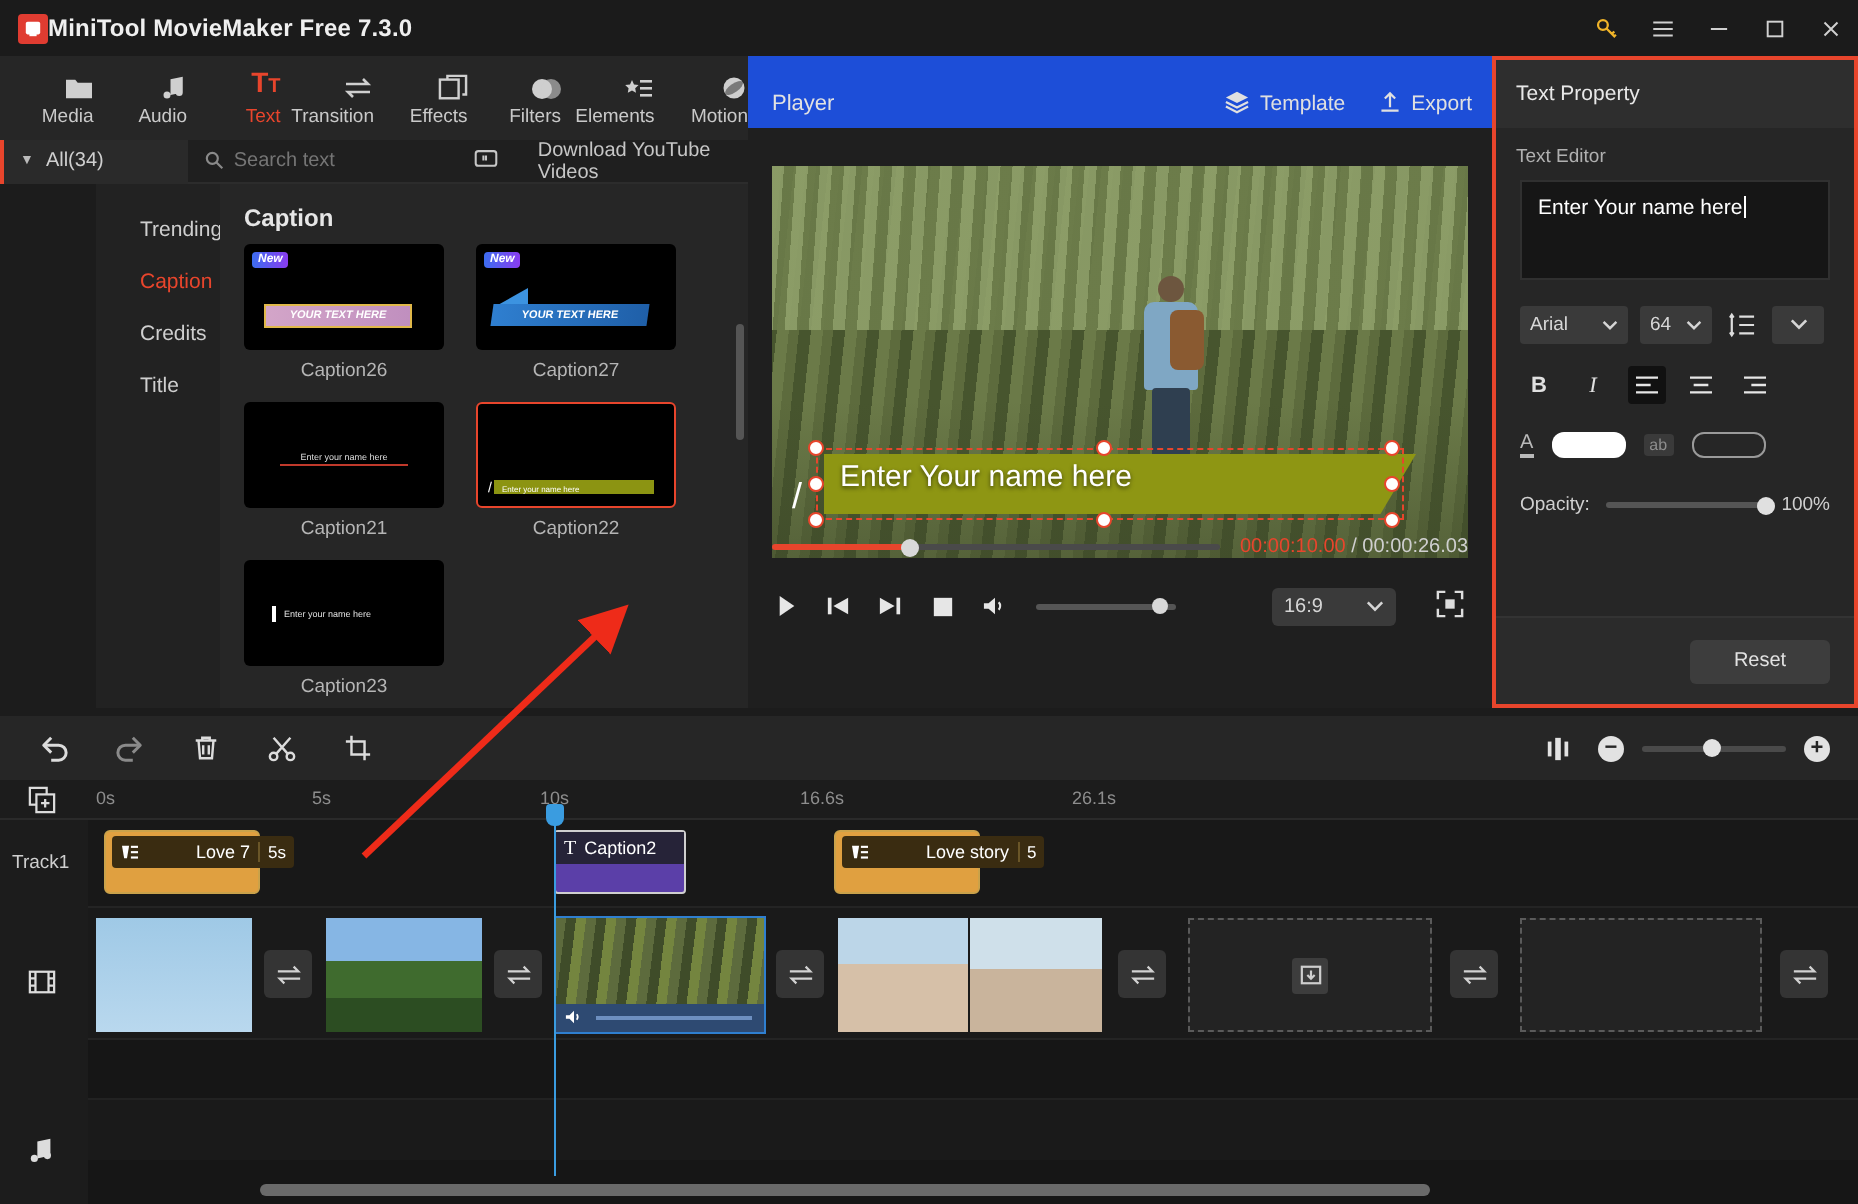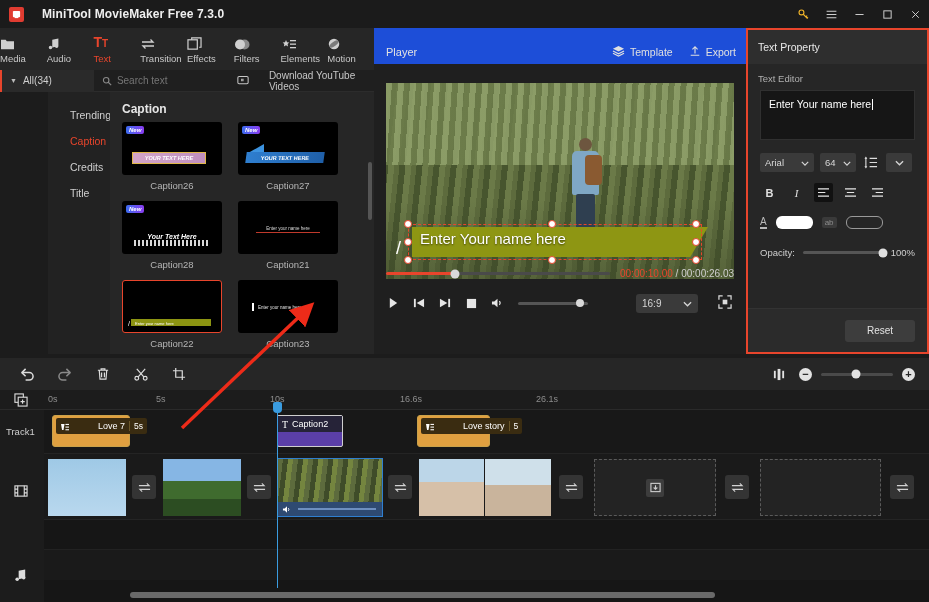--- a/index.html
+++ b/index.html
@@ -16,37 +16,37 @@
   .titlebar {
     position: absolute; left: 0; top: 0; width: 929px; height: 28px;
     background: #1b1b1b; display: flex; align-items: center;
   }
   .logo {
     width: 15px; height: 15px; margin-left: 9px; border-radius: 2px;
     background: #e03c31; position: relative;
     display: flex; align-items: center; justify-content: center;
     font-size: 9px; color: #fff; font-weight: bold;
   }
-  .app-title { margin-left: 18px; font-size: 12px; color: #efefef; font-weight: bold; letter-spacing: .1px; }
+  .app-title { margin-left: 0; font-size: 12px; color: #efefef; font-weight: bold; letter-spacing: .1px; }
   .tb-right { margin-left: auto; display: flex; align-items: center; height: 28px; }
   .tb-btn {
     width: 28px; height: 28px; display: flex; align-items: center; justify-content: center;
     color: #d0d0d0; font-size: 13px;
   }
   .tb-btn.key { color: #f0b429; font-size: 12px; }
   .tb-btn svg { display: block; }
 
   
   .topnav {
     position: absolute; left: 0; top: 28px; width: 374px; height: 42px;
     background: #262626; display: flex; align-items: center;
   }
   .nav-item {
     flex: 1; height: 42px; display: flex; flex-direction: column;
-    align-items: flex-start; justify-content: center; gap: 2px;
+    align-items: flex-end; justify-content: center; gap: 2px;
     font-size: 9.5px; color: #c9c9c9;
   }
   .nav-item .ico { height: 17px; display: flex; align-items: flex-end; }
   .nav-item.active { color: #e8452c; }
   .nav-tt { font-size: 14px; font-weight: bold; line-height: 15px; }
 
   
   .filterrow {
     position: absolute; left: 0; top: 70px; width: 374px; height: 22px;
     background: #1f1f1f; display: flex; align-items: center;
@@ -548,28 +548,20 @@
 
       <div class="cell">
         <div class="thumb">
           <span class="nb">New</span>
           <div class="t-blue-tri"></div>
           <div class="t-bar-blue">YOUR TEXT HERE</div>
         </div>
         <div class="cell-label">Caption27</div>
       </div>
 
-      <div class="cell">
-        <div class="thumb">
-          <span class="nb">New</span>
-          <div class="t-script">Your Text Here</div>
-          <div class="t-squiggle"></div>
-        </div>
-        <div class="cell-label">Caption28</div>
-      </div>
 
       <div class="cell">
         <div class="thumb">
           <div class="t-smalltext">Enter your name here</div>
           <div class="t-redline"></div>
         </div>
         <div class="cell-label">Caption21</div>
       </div>
 
       <div class="cell selected">

